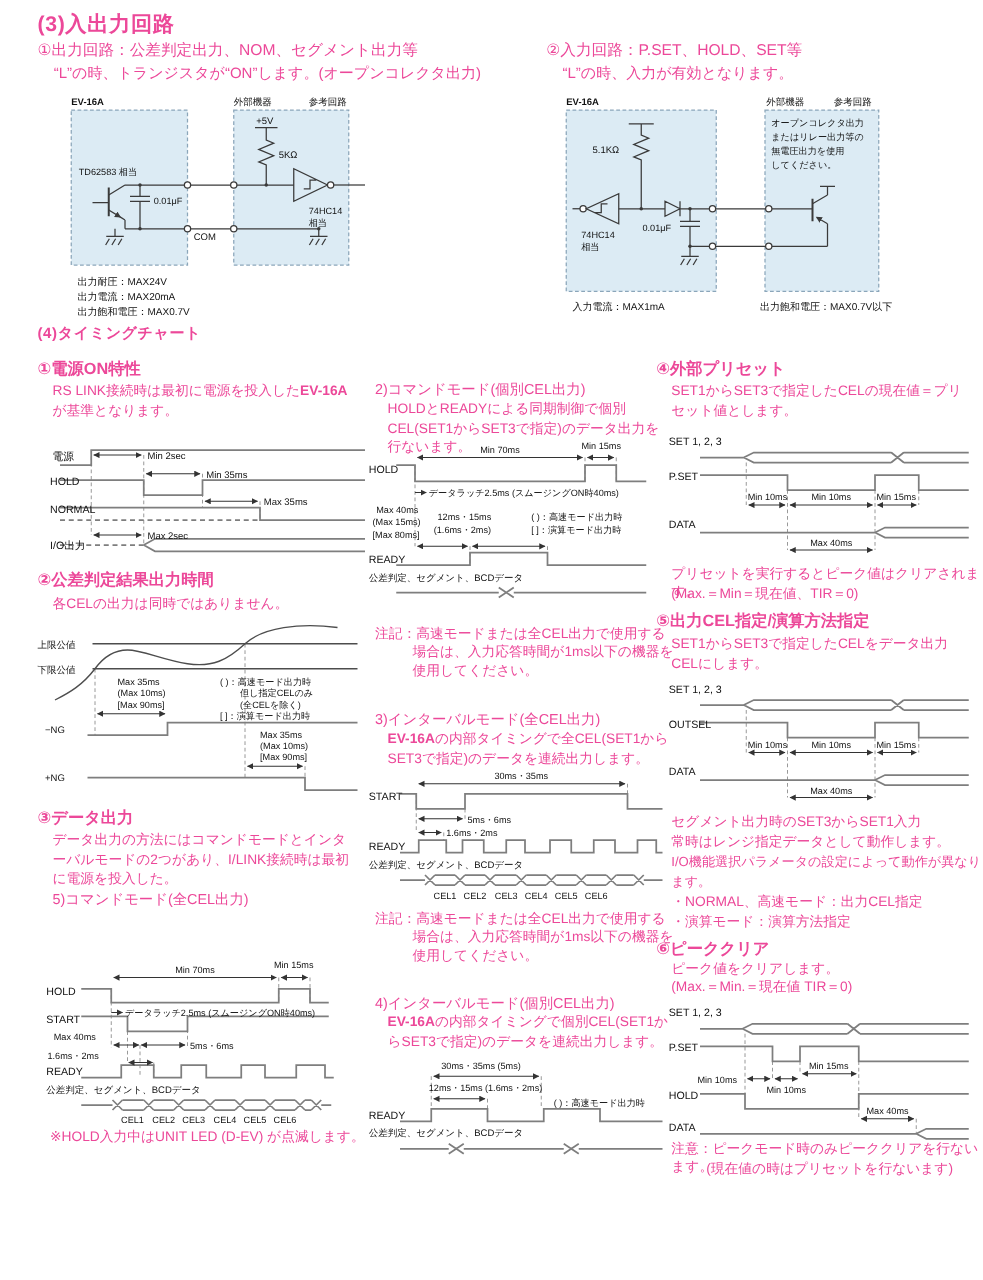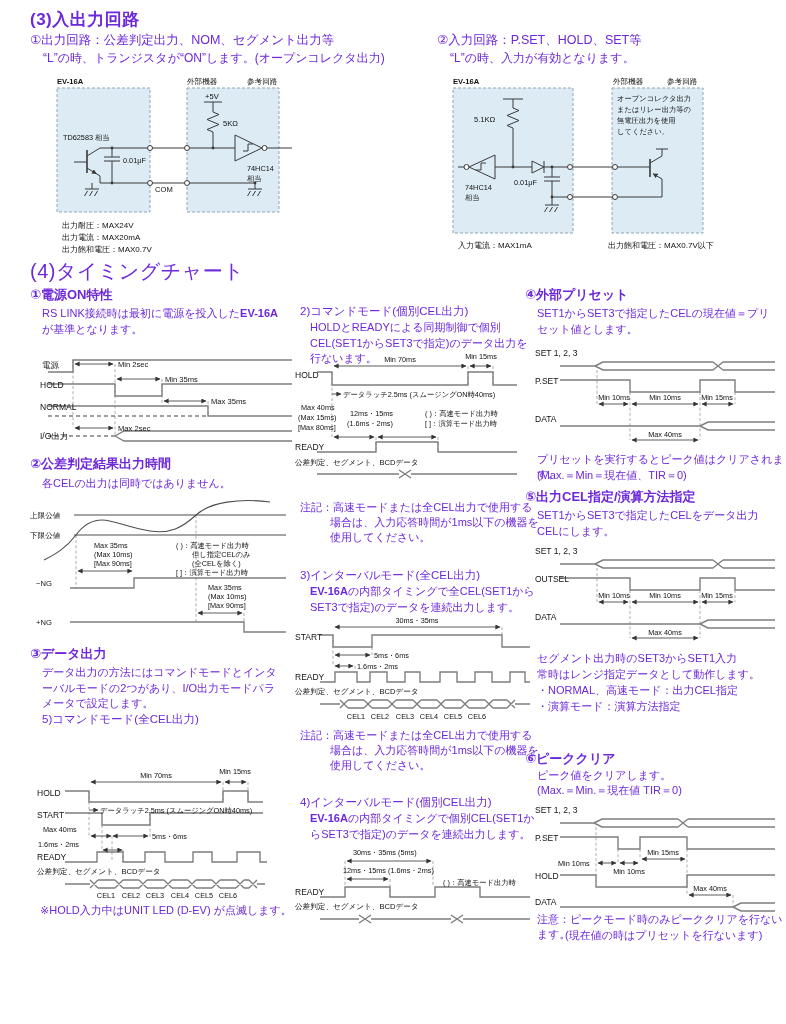--- a/index.html
+++ b/index.html
@@ -1,21 +1,21 @@
 <!DOCTYPE html>
 <html><head>
 <meta charset="utf-8">
 <style>
   *{margin:0;padding:0;box-sizing:border-box}
   html,body{background:#fff}
-  #page{position:relative;width:786px;height:1024px;background:#ffffff;color:#6d28d9;
+  #page{position:relative;width:786px;height:1024px;background:#ffffff;color:#ec4899;
          font-family:"Liberation Sans","DejaVu Sans",sans-serif;overflow:hidden}
   .abs{position:absolute}
   .h1{font-size:17px;font-weight:bold;letter-spacing:.5px}
-  .h2{font-size:20px;font-weight:normal;letter-spacing:.5px}
+  .h2{font-size:12px;font-weight:bold;letter-spacing:.5px}
   .h3{font-size:12.5px;font-weight:normal}
   .h3s{font-size:12px}
   .h4{font-size:13px;font-weight:bold}
   .h5{font-size:11.5px}
   .body{font-size:11px;line-height:15.5px}
   .note{font-size:11px;line-height:15px}
   .hang{padding-left:30px;text-indent:-30px}
   svg.chart{position:absolute;overflow:visible}
   svg text{font-size:8px;fill:#111;font-family:"Liberation Sans","DejaVu Sans",sans-serif}
   text.t7{font-size:7.3px} text.t75{font-size:7.6px} text.t8{font-size:8px} text.t85{font-size:8.5px}
@@ -202,21 +202,21 @@
   <text class="t7" x="146" y="50">( )：高速モード出力時</text>
   <text class="t7" x="162" y="59">但し指定CELのみ</text>
   <text class="t7" x="162" y="68">(全CELを除く)</text>
   <text class="t7" x="146" y="77">[ ]：演算モード出力時</text>
   <text class="t7" x="178" y="92">Max 35ms</text>
   <text class="t7" x="178" y="101">(Max 10ms)</text>
   <text class="t7" x="178" y="110">[Max 90ms]</text>
 </svg>
 
 <div class="abs h4" style="left:30px;top:645px">③データ出力</div>
-<div class="abs body" style="left:42px;top:665px;width:238px">データ出力の方法にはコマンドモードとインターバルモードの2つがあり、I/O出力モードパラメータで設定します。</div>
+<div class="abs body" style="left:42px;top:665px;width:238px">データ出力の方法にはコマンドモードとインターバルモードの2つがあり、I/LINK接続時は最初に電源を投入した。</div>
 <div class="abs h5" style="left:42px;top:712px">5)コマンドモード(全CEL出力)</div>
 <svg class="chart" style="left:35px;top:766px" width="235" height="134" viewBox="0 0 235 134">
   <g class="gd">
         <path d="M54,25V72 M67,59V84 M77,70V96 M115,47V72 M88,84V96 M188,16V36 M213,16V36"></path>
       </g>
   <g>
     <path class="wf" d="M30,25H54V36H188V25H213V36H228"></path>
     <path class="wf" d="M30,47H67V59H115V47H228"></path>
     <path class="wf" d="M30,96H62V86H88V96H110V86H130V96H158V86H177V96H202V86H225V96H232"></path>
     <path class="wf" d="M30,118H55 M63,114H80 M63,122H80 M88,114H104 M88,122H104 M112,114H129 M112,122H129 M137,114H153 M137,122H153 M161,114H177 M161,122H177 M185,114H201 M185,122H201 M209,114H214 M209,122H214 M222,118H230"></path>
@@ -389,20 +389,21 @@
   <text class="t85" x="5" y="42">OUTSEL</text>
   <text class="t85" x="5" y="80">DATA</text>
   <text class="t7 mid" x="84" y="58">Min 10ms</text>
   <text class="t7 mid" x="135" y="58">Min 10ms</text>
   <text class="t7 mid" x="187" y="58">Min 15ms</text>
   <text class="t7 mid" x="135" y="95">Max 40ms</text>
 </svg>
 <div class="abs note" style="left:537px;top:650px;width:248px;line-height:16px">
   <div>セグメント出力時のSET3からSET1入力</div>
   <div>常時はレンジ指定データとして動作します。</div>
+  <div style="font-size:10.5px">I/O機能選択パラメータの設定によって動作が異なります。</div>
   <div>・NORMAL、高速モード：出力CEL指定</div>
   <div>・演算モード：演算方法指定</div>
 </div>
 
 <div class="abs h4" style="left:525px;top:750px">⑥ピーククリア</div>
 <div class="abs body" style="left:537px;top:768px">ピーク値をクリアします。</div>
 <div class="abs body" style="left:537px;top:783px">(Max.＝Min.＝現在値 TIR＝0)</div>
 <svg class="chart" style="left:530px;top:797px" width="252" height="118" viewBox="0 0 252 118">
   <g class="gd">
         <path d="M66,30V78 M88,52V66 M110,52V62 M157,52V98 M203,98V110"></path>

